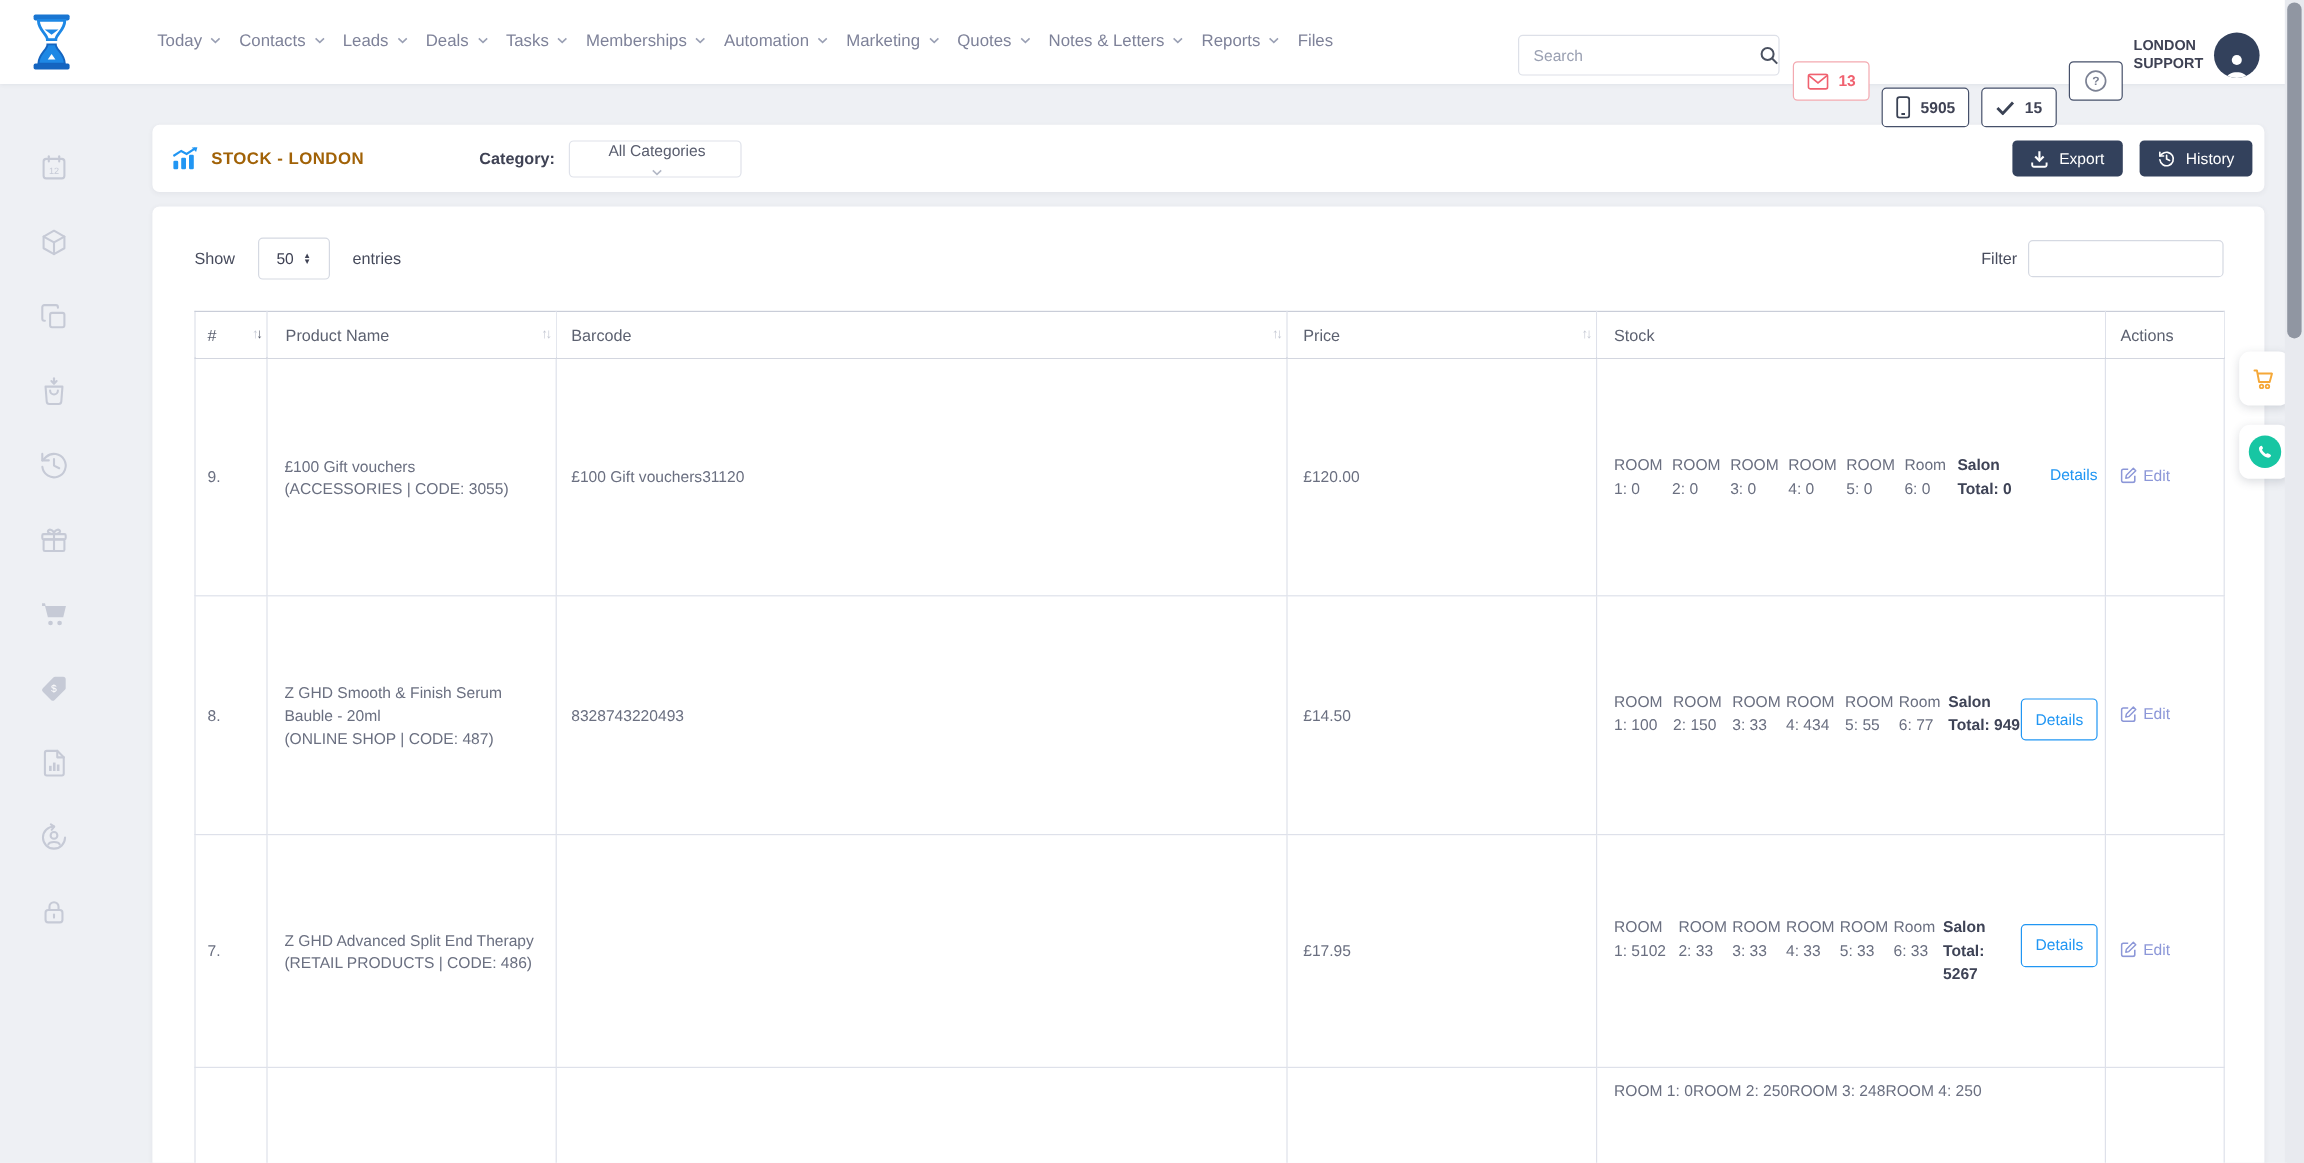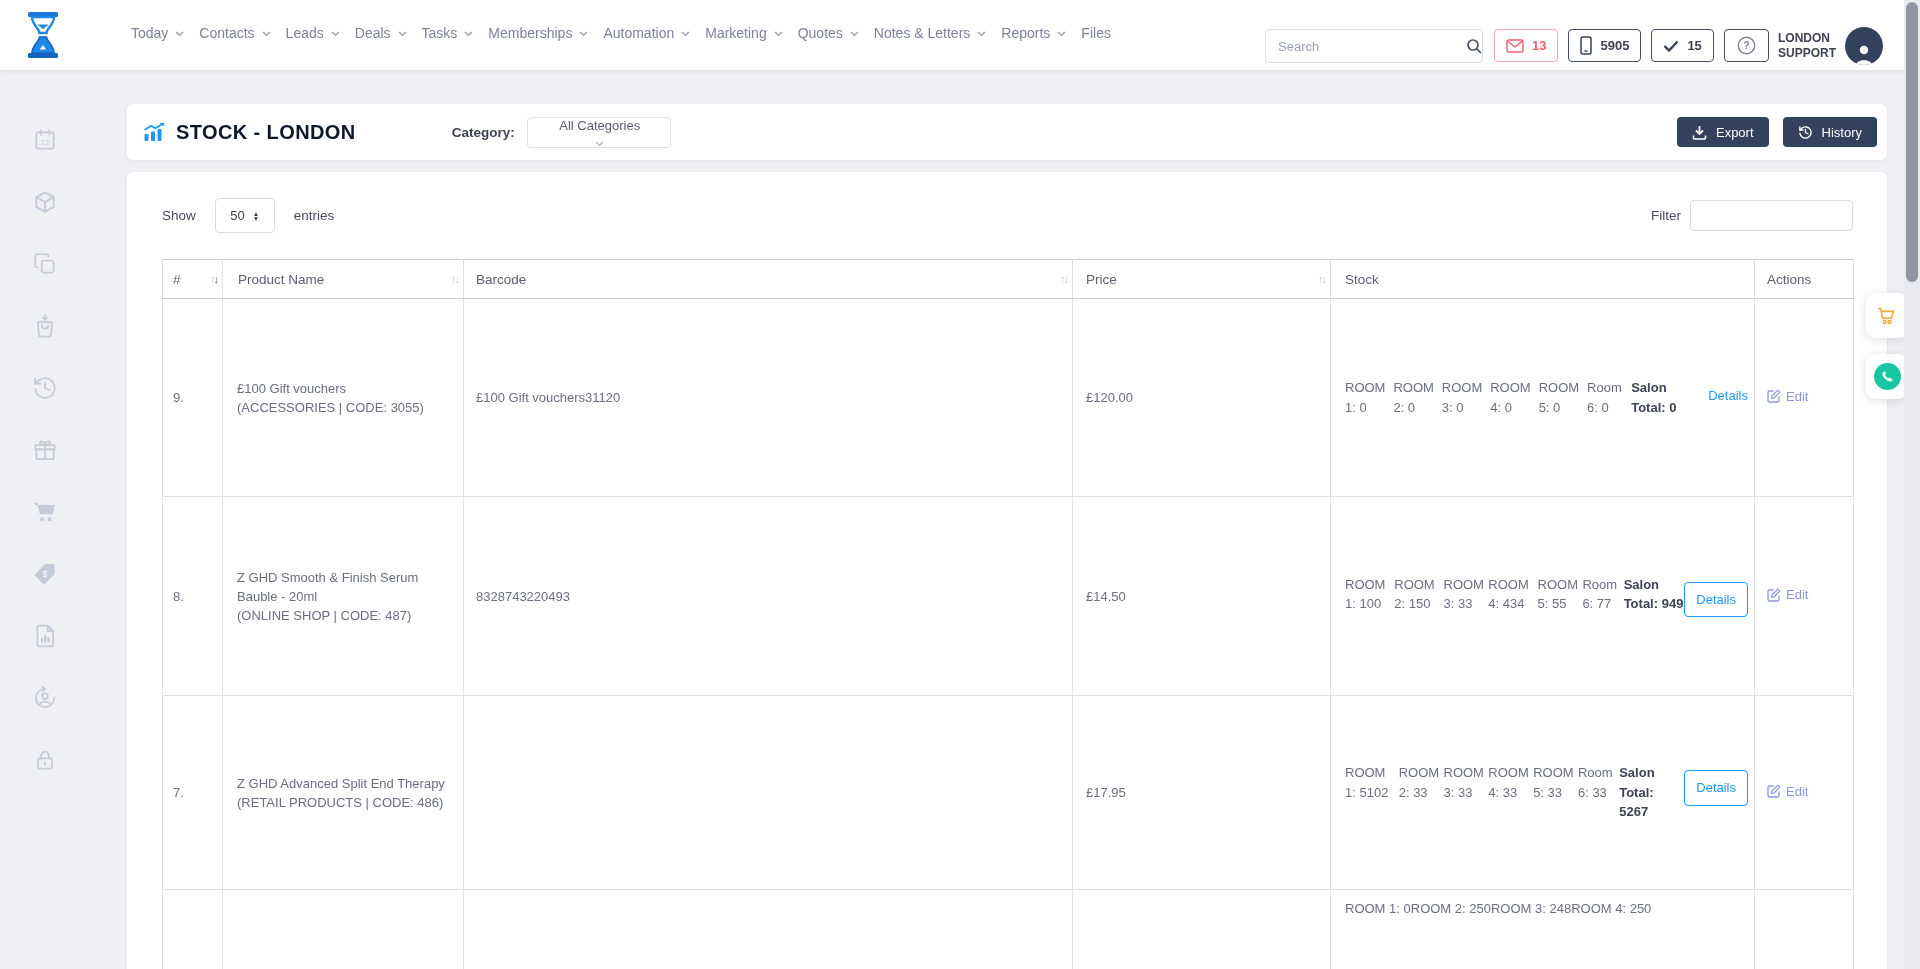--- a/index.html
+++ b/index.html
@@ -19,42 +19,42 @@
   .search-box { position:absolute; left:1265px; top:29px; width:218px; height:34px; background:#fff;
                 border:1px solid #dde0e8; border-radius:4px; display:flex; align-items:center; }
   .search-box input { flex:1; height:100%; border:none; outline:none; background:transparent;
                       padding:0 12px; font-size:13px; color:#565c6e; font-family:inherit; }
   .search-box input::placeholder { color:#9aa0b2; }
   .search-btn { width:38px; height:100%; display:flex; align-items:center; justify-content:center; cursor:pointer; }
 
   .top-badges { position:absolute; left:1494px; top:29px; display:flex; align-items:center; gap:10px;text-align:center; }
   .badge { height:33px; border-radius:4px; display:flex; align-items:center; gap:8px; padding:0 11px;
            background:#fff; cursor:pointer; font-size:13px; font-weight:700; }
-  .badge.dark { border:1px solid #46506a; color:#3f4254; }
+  .badge.dark { border:1px solid #46506a; color:#3f4254;margin-top:44px; }
   .badge.red  { border:1px solid #f3a9b0; color:#f0616f; }
   .badge.help { border:1px solid #46506a; padding:0 12px; }
 
   .user-chip { position:absolute; left:1778px; top:27px; display:flex; align-items:center; gap:9px; cursor:pointer; }
   .user-name { font-size:12px; font-weight:700; color:#3f4254; line-height:15px; }
   .avatar { width:38px; height:38px; border-radius:50%; background:#33415c; display:flex;
             align-items:flex-end; justify-content:center; overflow:hidden; }
 
   
   .sidebar { position:absolute; left:0; top:127px; width:90px; display:flex; flex-direction:column;
              align-items:center; gap:36px; z-index:2; }
   .si { width:26px; height:26px; cursor:pointer; }
   .si svg { width:26px; height:26px; stroke:#c6cad6; fill:none; stroke-width:1.6;
             stroke-linecap:round; stroke-linejoin:round; }
 
   
   .card { position:absolute; left:127px; width:1760px; background:#fff; border-radius:6px;
           box-shadow:0 1px 4px rgba(60,70,90,.06); }
   .head-card { top:104px; height:56px; display:flex; align-items:center; padding:0 10px 0 16px; }
   .page-title-wrap { display:flex; align-items:center; gap:10px; }
-  .page-title { font-size:20px; font-weight:700; color:#0f172a; letter-spacing:.4px; }
+  .page-title { font-size:14px; font-weight:700; color:#a16207; letter-spacing:.4px; }
   .cat-label { margin-left:96px; font-size:13.5px; font-weight:700; color:#3f4254; }
   .cat-select { margin-left:12px; width:144px; height:31px; border:1px solid #dfe2ea; border-radius:4px;
                 display:flex; align-items:center; justify-content:space-between; padding:0 10px 0 12px;
                 font-size:13px; color:#595d6e; cursor:pointer; background:#fff;flex-direction:column; }
   .head-actions { margin-left:auto; display:flex; gap:14px; }
   .navy-btn { height:30px; background:#33415c; color:#fff; border:none; border-radius:4px; cursor:pointer;
               display:flex; align-items:center; gap:9px; padding:0 15px; font-size:13px; font-weight:500;
               font-family:inherit; }
 
   .table-card { top:172px; height:920px; padding:26px 34px 0 35px; }

